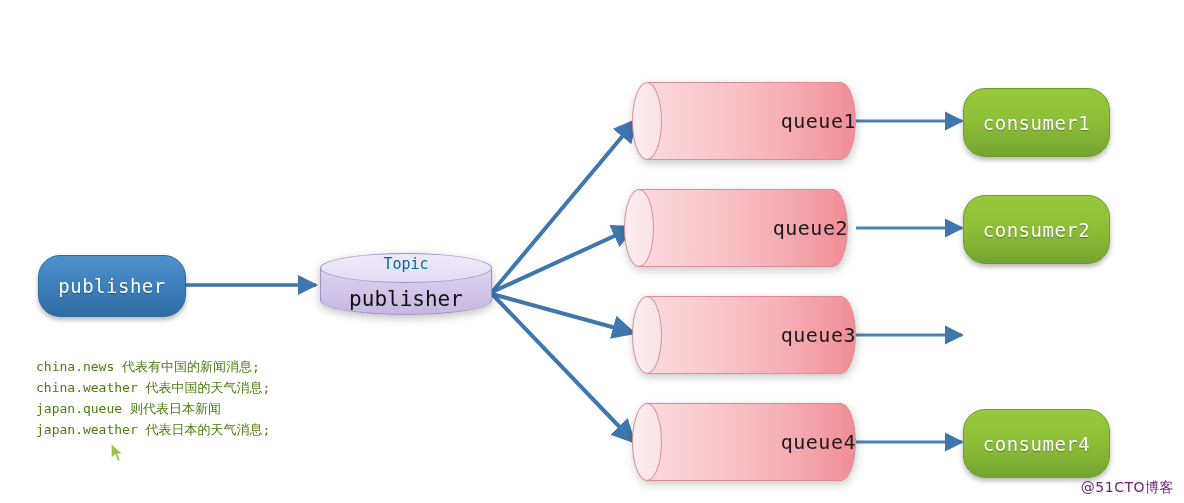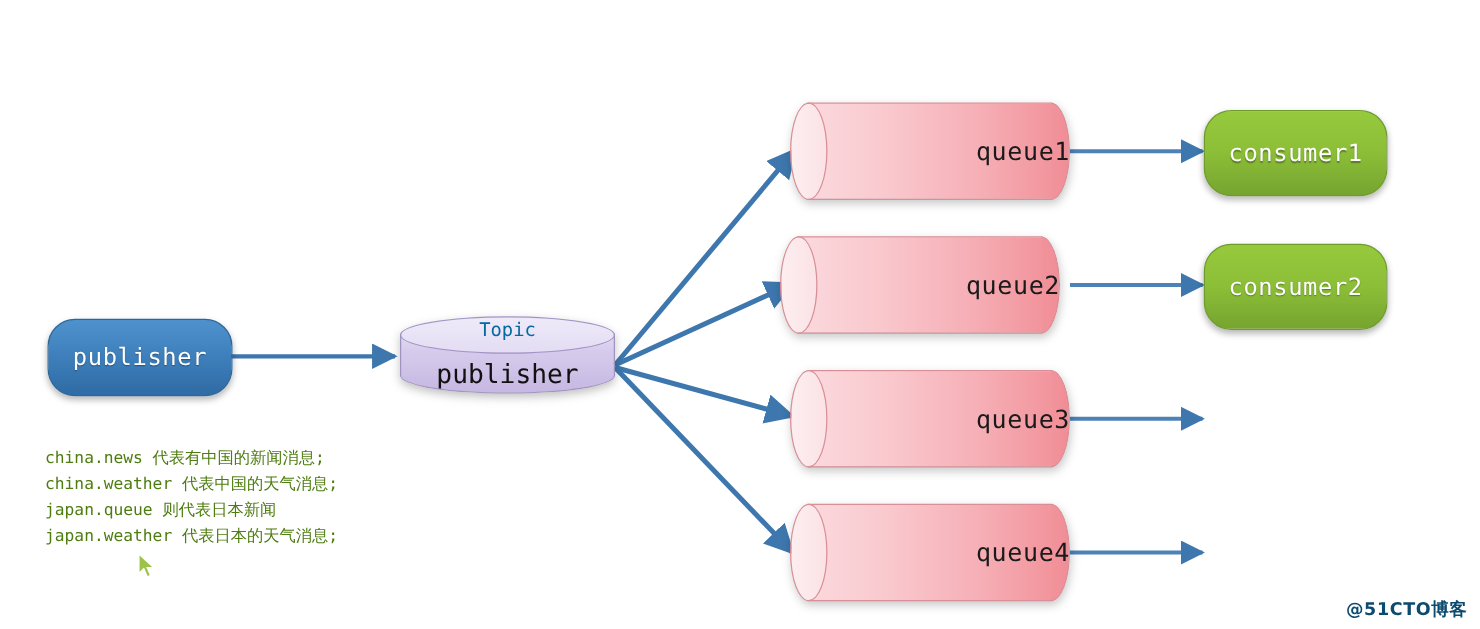--- a/index.html
+++ b/index.html
@@ -125,23 +125,22 @@
   #legend div{margin:0;padding:0;}
 
   
   #cursor{position:absolute;left:110px;top:442px;width:16px;height:22px;}
 
   
   #watermark{
     position:absolute;right:10px;bottom:6px;
     font-family:"DejaVu Sans",sans-serif;
     font-size:14px;
-    color:#0c4a6e;
+    color:#701a75;
     letter-spacing:.5px;
-    font-weight:bold;
   }
 </style>
 </head>
 <body>
 
 <div id="stage">
 
   <svg id="arrows" viewBox="0 0 1184 503">
     <defs>
       <marker id="ah" markerWidth="7" markerHeight="7" refX="5.4" refY="3" orient="auto" markerUnits="strokeWidth">
@@ -201,20 +200,23 @@
     <div class="q-left"></div>
     <div class="q-label">queue4</div>
   </div>
 
   <div class="roundbox cons" style="left:963px;top:88px;width:145px;height:67px;">
     <div class="node-label">consumer1</div>
   </div>
   <div class="roundbox cons" style="left:963px;top:195px;width:145px;height:67px;">
     <div class="node-label">consumer2</div>
   </div>
+  <div class="roundbox cons" style="left:963px;top:409px;width:145px;height:67px;">
+    <div class="node-label">consumer4</div>
+  </div>
 
   <div id="legend">
     <div>china.news 代表有中国的新闻消息;</div>
     <div>china.weather 代表中国的天气消息;</div>
     <div>japan.queue 则代表日本新闻</div>
     <div>japan.weather 代表日本的天气消息;</div>
   </div>
 
   <svg id="cursor" viewBox="0 0 16 22">
     <path d="M1,1 L1,17 L5,13.2 L7.8,19.6 L10.6,18.3 L7.9,12.2 L13,12 Z" fill="#9cc24a" stroke="#ffffff" stroke-width="1.3"></path>

